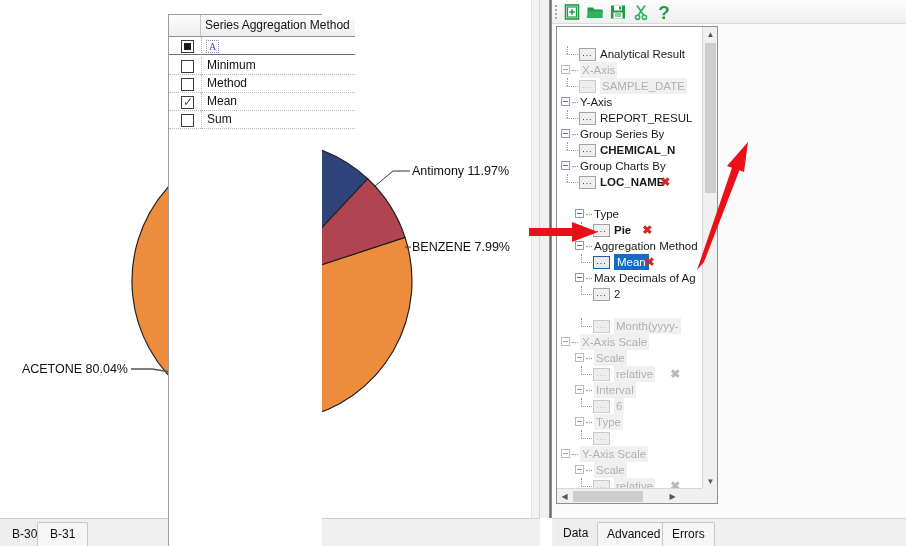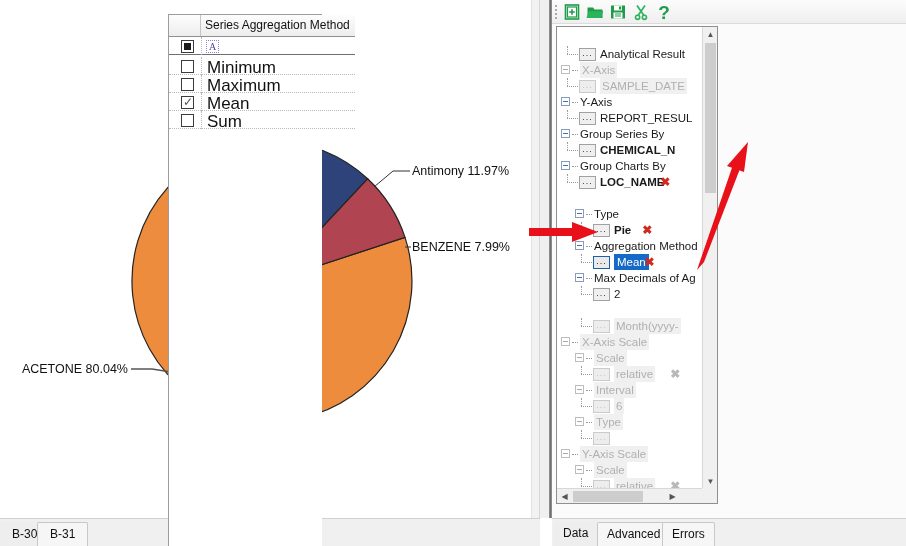--- a/index.html
+++ b/index.html
@@ -96,21 +96,21 @@
   #gh-sel{position:absolute;left:0;top:0;width:32px;height:21px;border-right:1px solid #c5c5c5;box-sizing:border-box;}
   #gh-title{position:absolute;left:36px;top:3px;white-space:nowrap;font-size:12px;color:#111;}
   .grow{position:absolute;left:0;width:186px;height:18px;border-bottom:1px dotted #b9b9b9;
     box-sizing:border-box;}
   .grow.hdr{border-bottom:1px solid #6f6f6f;}
   .cbx{position:absolute;left:12px;top:3px;width:13px;height:13px;border:1px solid #3b3b3b;
     background:#fff;box-sizing:border-box;}
   .cbx .fill{position:absolute;left:2px;top:2px;width:7px;height:7px;background:#1a1a1a;}
   .cbx .chk{position:absolute;left:1px;top:-2px;font-size:12px;color:#555;line-height:14px;}
   .gcellsep{position:absolute;left:32px;top:0;width:0;height:18px;border-left:1px dotted #b9b9b9;}
-  .gtxt{position:absolute;left:38px;top:1px;font-size:17px;color:#111;}
+  .gtxt{position:absolute;left:38px;top:1px;font-size:12px;color:#111;}
   .afilter{position:absolute;left:37px;top:3px;width:13px;height:13px;border:1px dotted #8f86c8;
     box-sizing:border-box;color:#4b3fa0;font-size:10px;line-height:11px;text-align:center;
     font-family:"Liberation Serif",serif;}
 
   
   #arrows{position:absolute;left:0;top:0;width:906px;height:546px;pointer-events:none;}
 </style>
 </head>
 <body>
 
@@ -383,21 +383,21 @@
           <div class="afilter">A</div>
         </div>
         <div class="grow" style="top: 42px;">
           <div class="cbx"></div>
           <div class="gcellsep"></div>
           <span class="gtxt">Minimum</span>
         </div>
         <div class="grow" style="top: 60px;">
           <div class="cbx"></div>
           <div class="gcellsep"></div>
-          <span class="gtxt">Maximum</span>
+          <span class="gtxt">Method</span>
         </div>
         <div class="grow" style="top: 78px;">
           <div class="cbx">
             <div class="chk">✓</div>
           </div>
           <div class="gcellsep"></div>
           <span class="gtxt">Mean</span>
         </div>
         <div class="grow" style="top: 96px;">
           <div class="cbx"></div>

